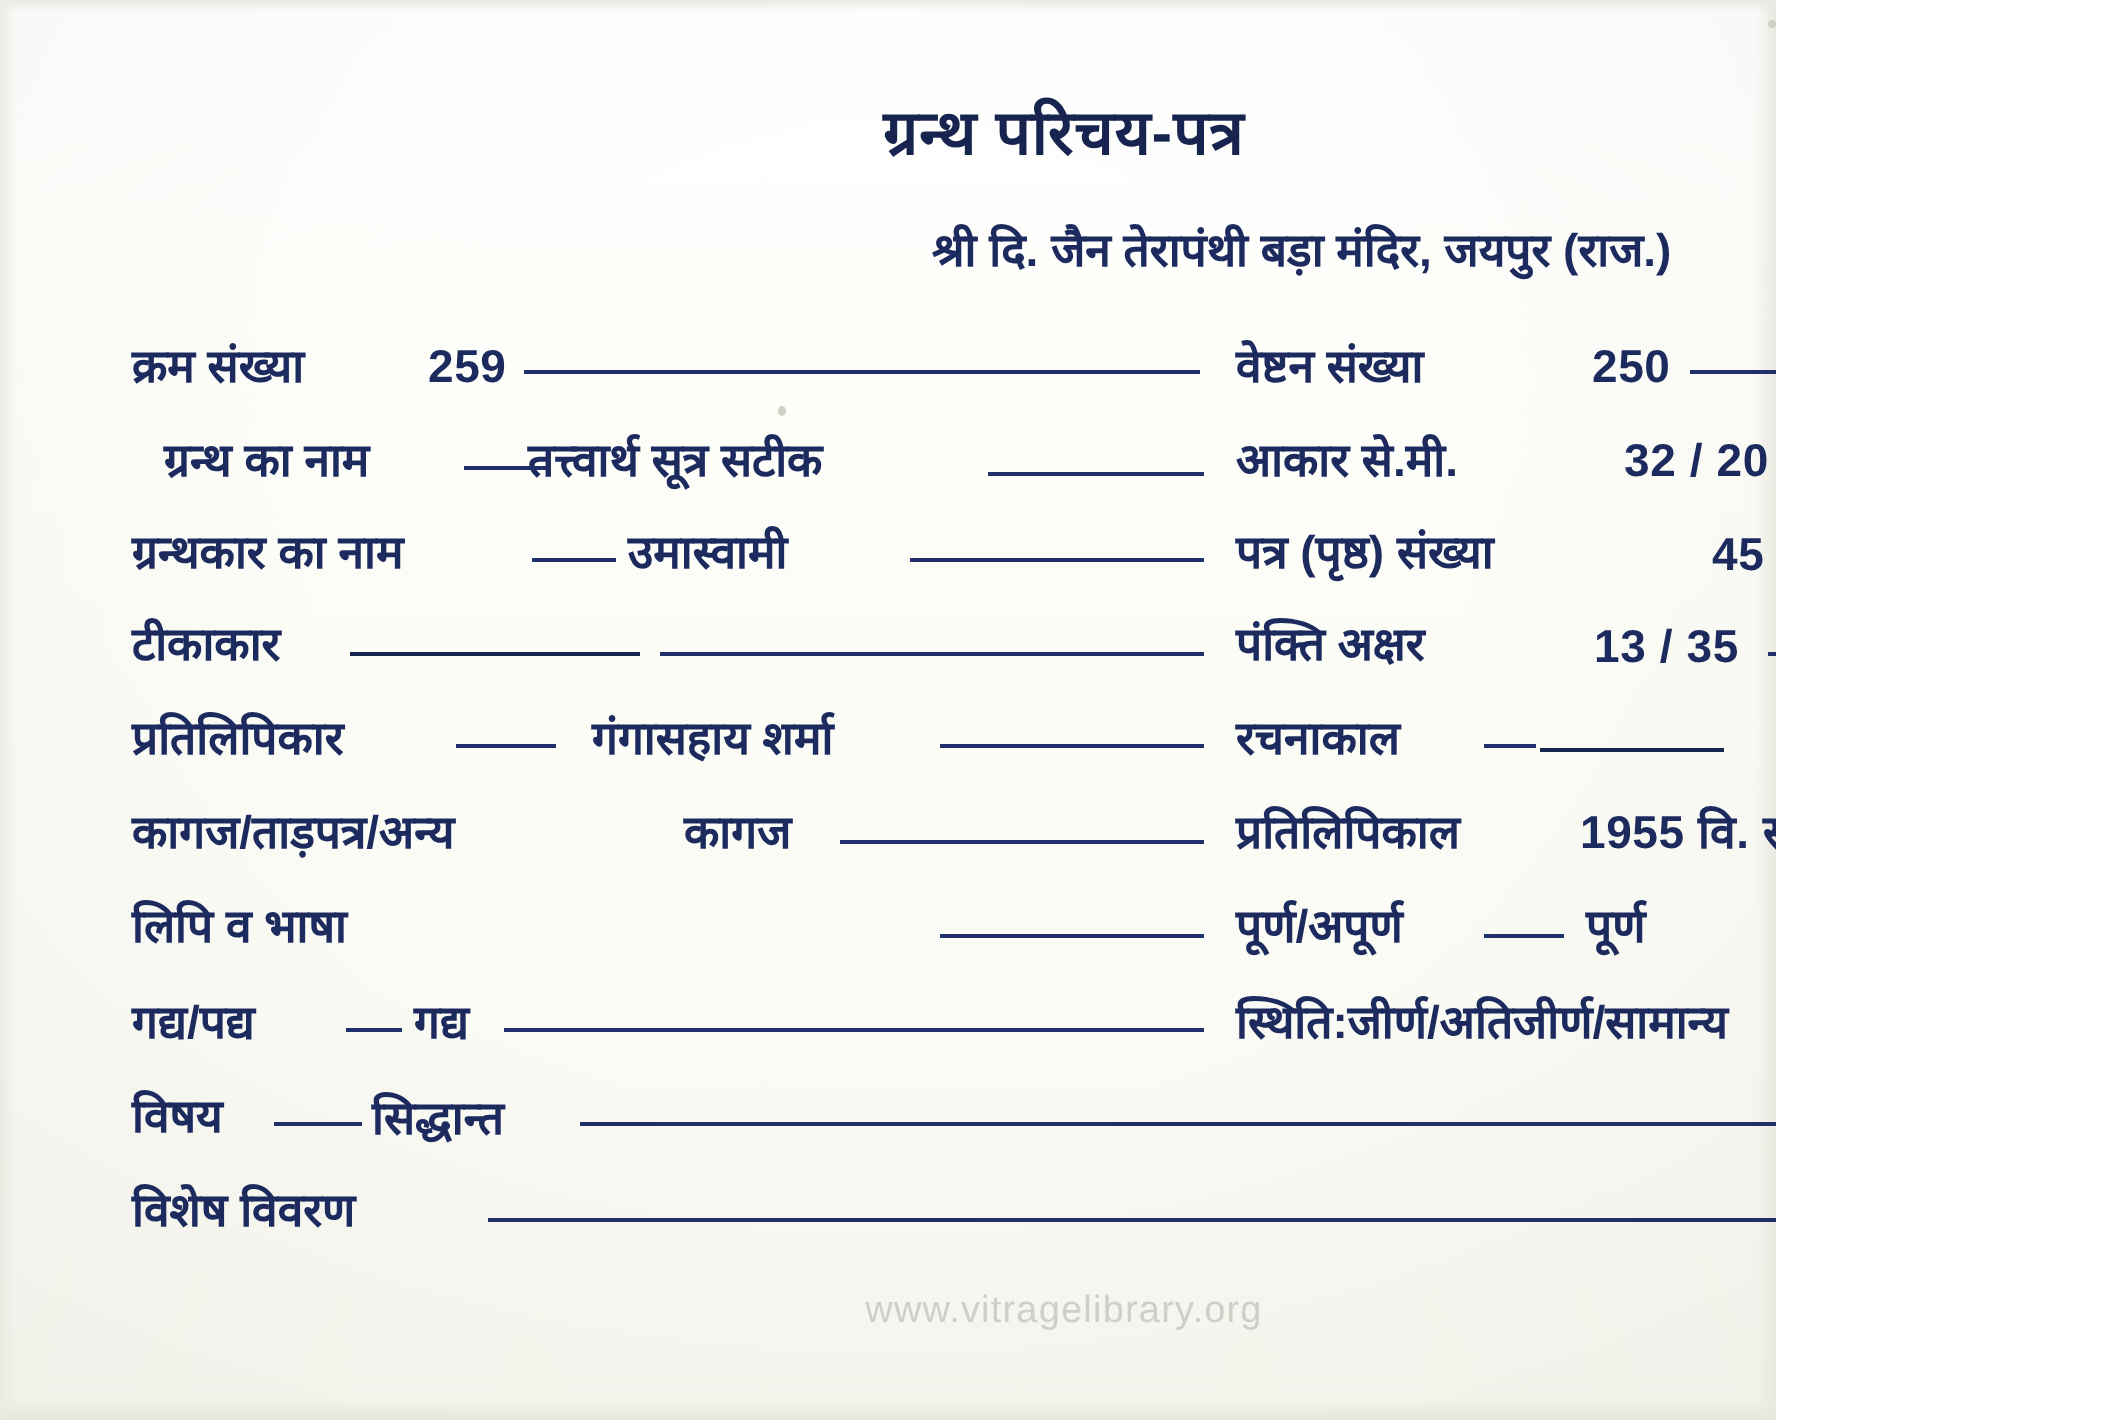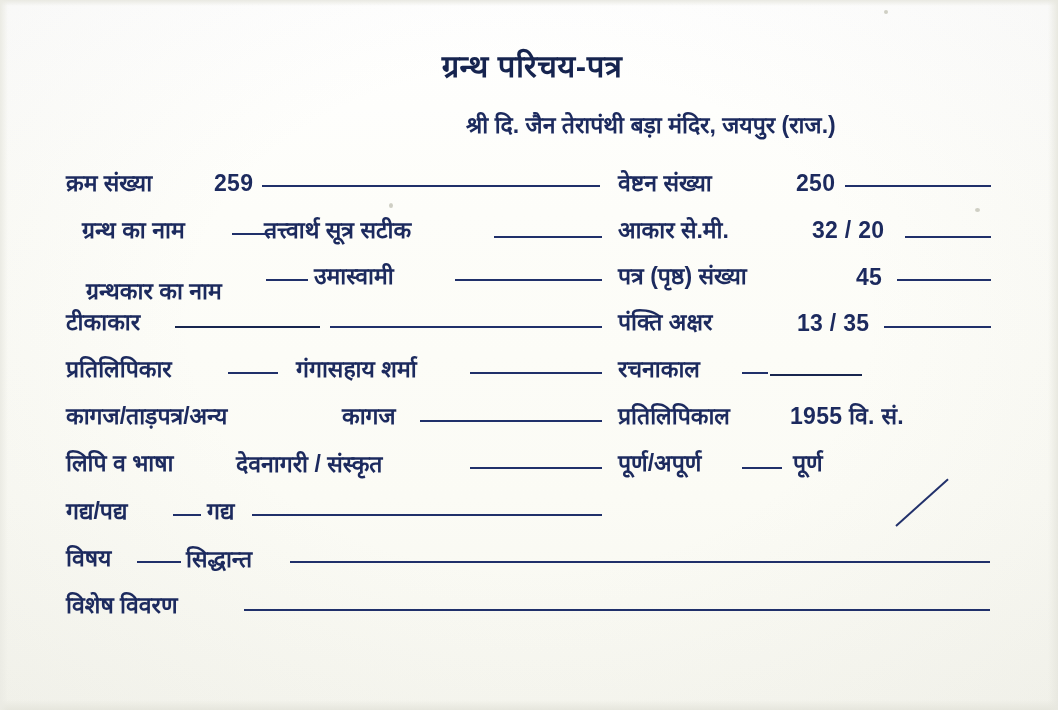--- a/index.html
+++ b/index.html
@@ -5,21 +5,21 @@
   html, body {
     margin: 0;
     padding: 0;
     background: #ffffff;
   }
   body {
     font-family: "Liberation Sans", sans-serif;
   }
   #sheet {
     position: relative;
-    width: 1058px;
+    width: 888px;
     height: 710px;
     background: #fdfdf8;
     overflow: hidden;
   }
   
   #paper-texture {
     position: absolute;
     inset: 0;
     background:
       radial-gradient(ellipse at 50% 45%, rgba(255,255,255,0.0) 45%, rgba(180,180,170,0.10) 100%),
@@ -136,21 +136,21 @@
 
   <div class="t lbl" style="left:82px; top:219px;">ग्रन्थ का नाम</div>
   <div class="t val" style="left:264px; top:219px;text-align:right;">तत्त्वार्थ सूत्र सटीक</div>
   <div class="rule" style="left:494px; top:236px; width:108px;"></div>
   <div class="rule" style="left:232px; top:233px; width:42px;"></div>
 
   <div class="t lbl" style="left:618px; top:219px;">आकार से.मी.</div>
   <div class="t num" style="left:812px; top:219px;">32 / 20</div>
   <div class="rule" style="left:905px; top:236px; width:86px;"></div>
 
-  <div class="t lbl" style="left:66px; top:280px;margin-left:20px;">ग्रन्थकार का नाम</div>
+  <div class="t lbl" style="left:66px; top:265px;">ग्रन्थकार का नाम</div>
   <div class="t val" style="left:314px; top:265px;">उमास्वामी</div>
   <div class="rule" style="left:266px; top:279px; width:42px;"></div>
   <div class="rule" style="left:455px; top:279px; width:147px;"></div>
 
   <div class="t lbl" style="left:618px; top:265px;">पत्र (पृष्ठ) संख्या</div>
   <div class="t num" style="left:856px; top:266px;">45</div>
   <div class="rule" style="left:897px; top:279px; width:94px;"></div>
 
   <div class="t lbl" style="left:66px; top:311px;">टीकाकार</div>
   <div class="rule dark" style="left:175px; top:326px; width:145px;"></div>
@@ -170,36 +170,37 @@
   <div class="rule" style="left:742px; top:372px; width:26px;"></div>
 
   <div class="t lbl" style="left:66px; top:405px;">कागज/ताड़पत्र/अन्य</div>
   <div class="t val" style="left:342px; top:405px;">कागज</div>
   <div class="rule" style="left:420px; top:420px; width:182px;"></div>
 
   <div class="t lbl" style="left:618px; top:405px;">प्रतिलिपिकाल</div>
   <div class="t num" style="left:790px; top:405px;">1955 वि. सं.</div>
 
   <div class="t lbl" style="left:66px; top:452px;">लिपि व भाषा</div>
-  <div class="t val" style="left:236px; top:453px;">देवनागरी / संस्कृत</div>
   <div class="rule" style="left:470px; top:467px; width:132px;"></div>
 
   <div class="t lbl" style="left:618px; top:452px;">पूर्ण/अपूर्ण</div>
   <div class="t val" style="left:793px; top:452px;">पूर्ण</div>
   <div class="rule" style="left:742px; top:467px; width:40px;"></div>
 
   <div class="t lbl" style="left:66px; top:500px;">गद्य/पद्य</div>
   <div class="t val" style="left:207px; top:500px;">गद्य</div>
   <div class="rule" style="left:173px; top:514px; width:28px;"></div>
   <div class="rule" style="left:252px; top:514px; width:350px;"></div>
 
+  <div class="t lbl" style="left:618px; top:500px;">स्थिति:जीर्ण/अतिजीर्ण/सामान्य</div>
   <div id="strike-diagonal" style="left:896px; top:525px;"></div>
 
   <div class="t lbl" style="left:66px; top:547px;">विषय</div>
   <div class="t val" style="left:186px; top:548px;">सिद्धान्त</div>
   <div class="rule" style="left:137px; top:561px; width:44px;"></div>
   <div class="rule" style="left:290px; top:561px; width:700px;"></div>
 
   <div class="t lbl" style="left:66px; top:594px;">विशेष विवरण</div>
   <div class="rule" style="left:244px; top:609px; width:746px;"></div>
 
+  <div id="watermark">www.vitragelibrary.org</div>
 
 </div>
 
 </body></html>

